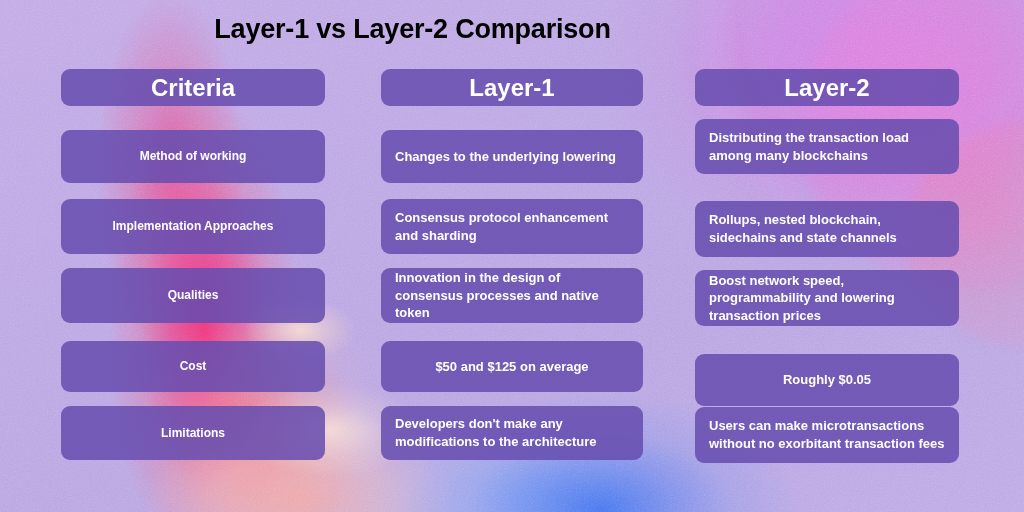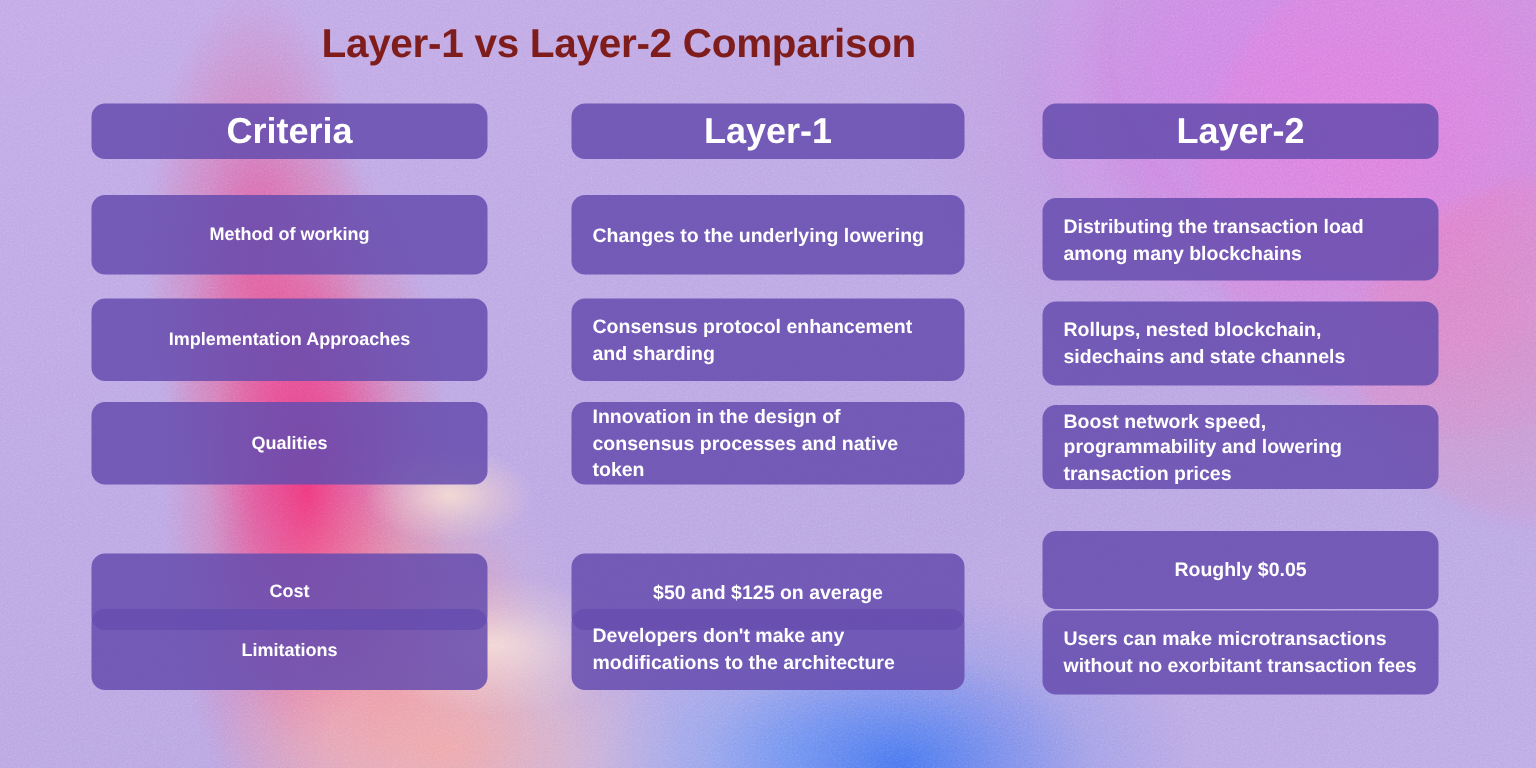--- a/index.html
+++ b/index.html
@@ -157,21 +157,21 @@
 
   #page-title {
     position: absolute;
     left: 0;
     top: 14px;
     width: 825px;
     text-align: center;
     font-size: 27px;
     font-weight: bold;
     letter-spacing: -0.2px;
-    color: #7f1d1d;
+    color: #000000;
   }
 
   .col {
     position: absolute;
     top: 69px;
   }
   #col-criteria { left: 61px;  width: 264px; }
   #col-l1       { left: 381px; width: 262px; }
   #col-l2       { left: 695px; width: 264px; }
 
@@ -219,24 +219,24 @@
     font-weight: bold;
     padding: 0 14px;
   }
   .cell.center .cell-text { text-align: center; }
   .cell.left .cell-text   { text-align: left; }
 
   
   #col-criteria .r1, #col-l1 .r1 { position:absolute; top: 61px;  height: 53px; left:0; right:0; }
   #col-criteria .r2, #col-l1 .r2 { position:absolute; top: 130px; height: 55px; left:0; right:0; }
   #col-criteria .r3, #col-l1 .r3 { position:absolute; top: 199px; height: 55px; left:0; right:0; }
-  #col-criteria .r4, #col-l1 .r4 { position:absolute; top: 272px; height: 51px; left:0; right:0;margin-top:28px; }
+  #col-criteria .r4, #col-l1 .r4 { position:absolute; top: 272px; height: 51px; left:0; right:0; }
   #col-criteria .r5, #col-l1 .r5 { position:absolute; top: 337px; height: 54px; left:0; right:0; }
 
-  #col-l2 .r1 { position:absolute; top: 63px;  height: 55px; left:0; right:0; }
+  #col-l2 .r1 { position:absolute; top: 50px;  height: 55px; left:0; right:0; }
   #col-l2 .r2 { position:absolute; top: 132px; height: 56px; left:0; right:0; }
   #col-l2 .r3 { position:absolute; top: 201px; height: 56px; left:0; right:0; }
   #col-l2 .r4 { position:absolute; top: 273px; height: 52px; left:0; right:0;margin-top:12px; }
   #col-l2 .r5 { position:absolute; top: 338px; height: 56px; left:0; right:0; }
 </style>
 </head>
 <body>
 
 <div id="stage">
 

